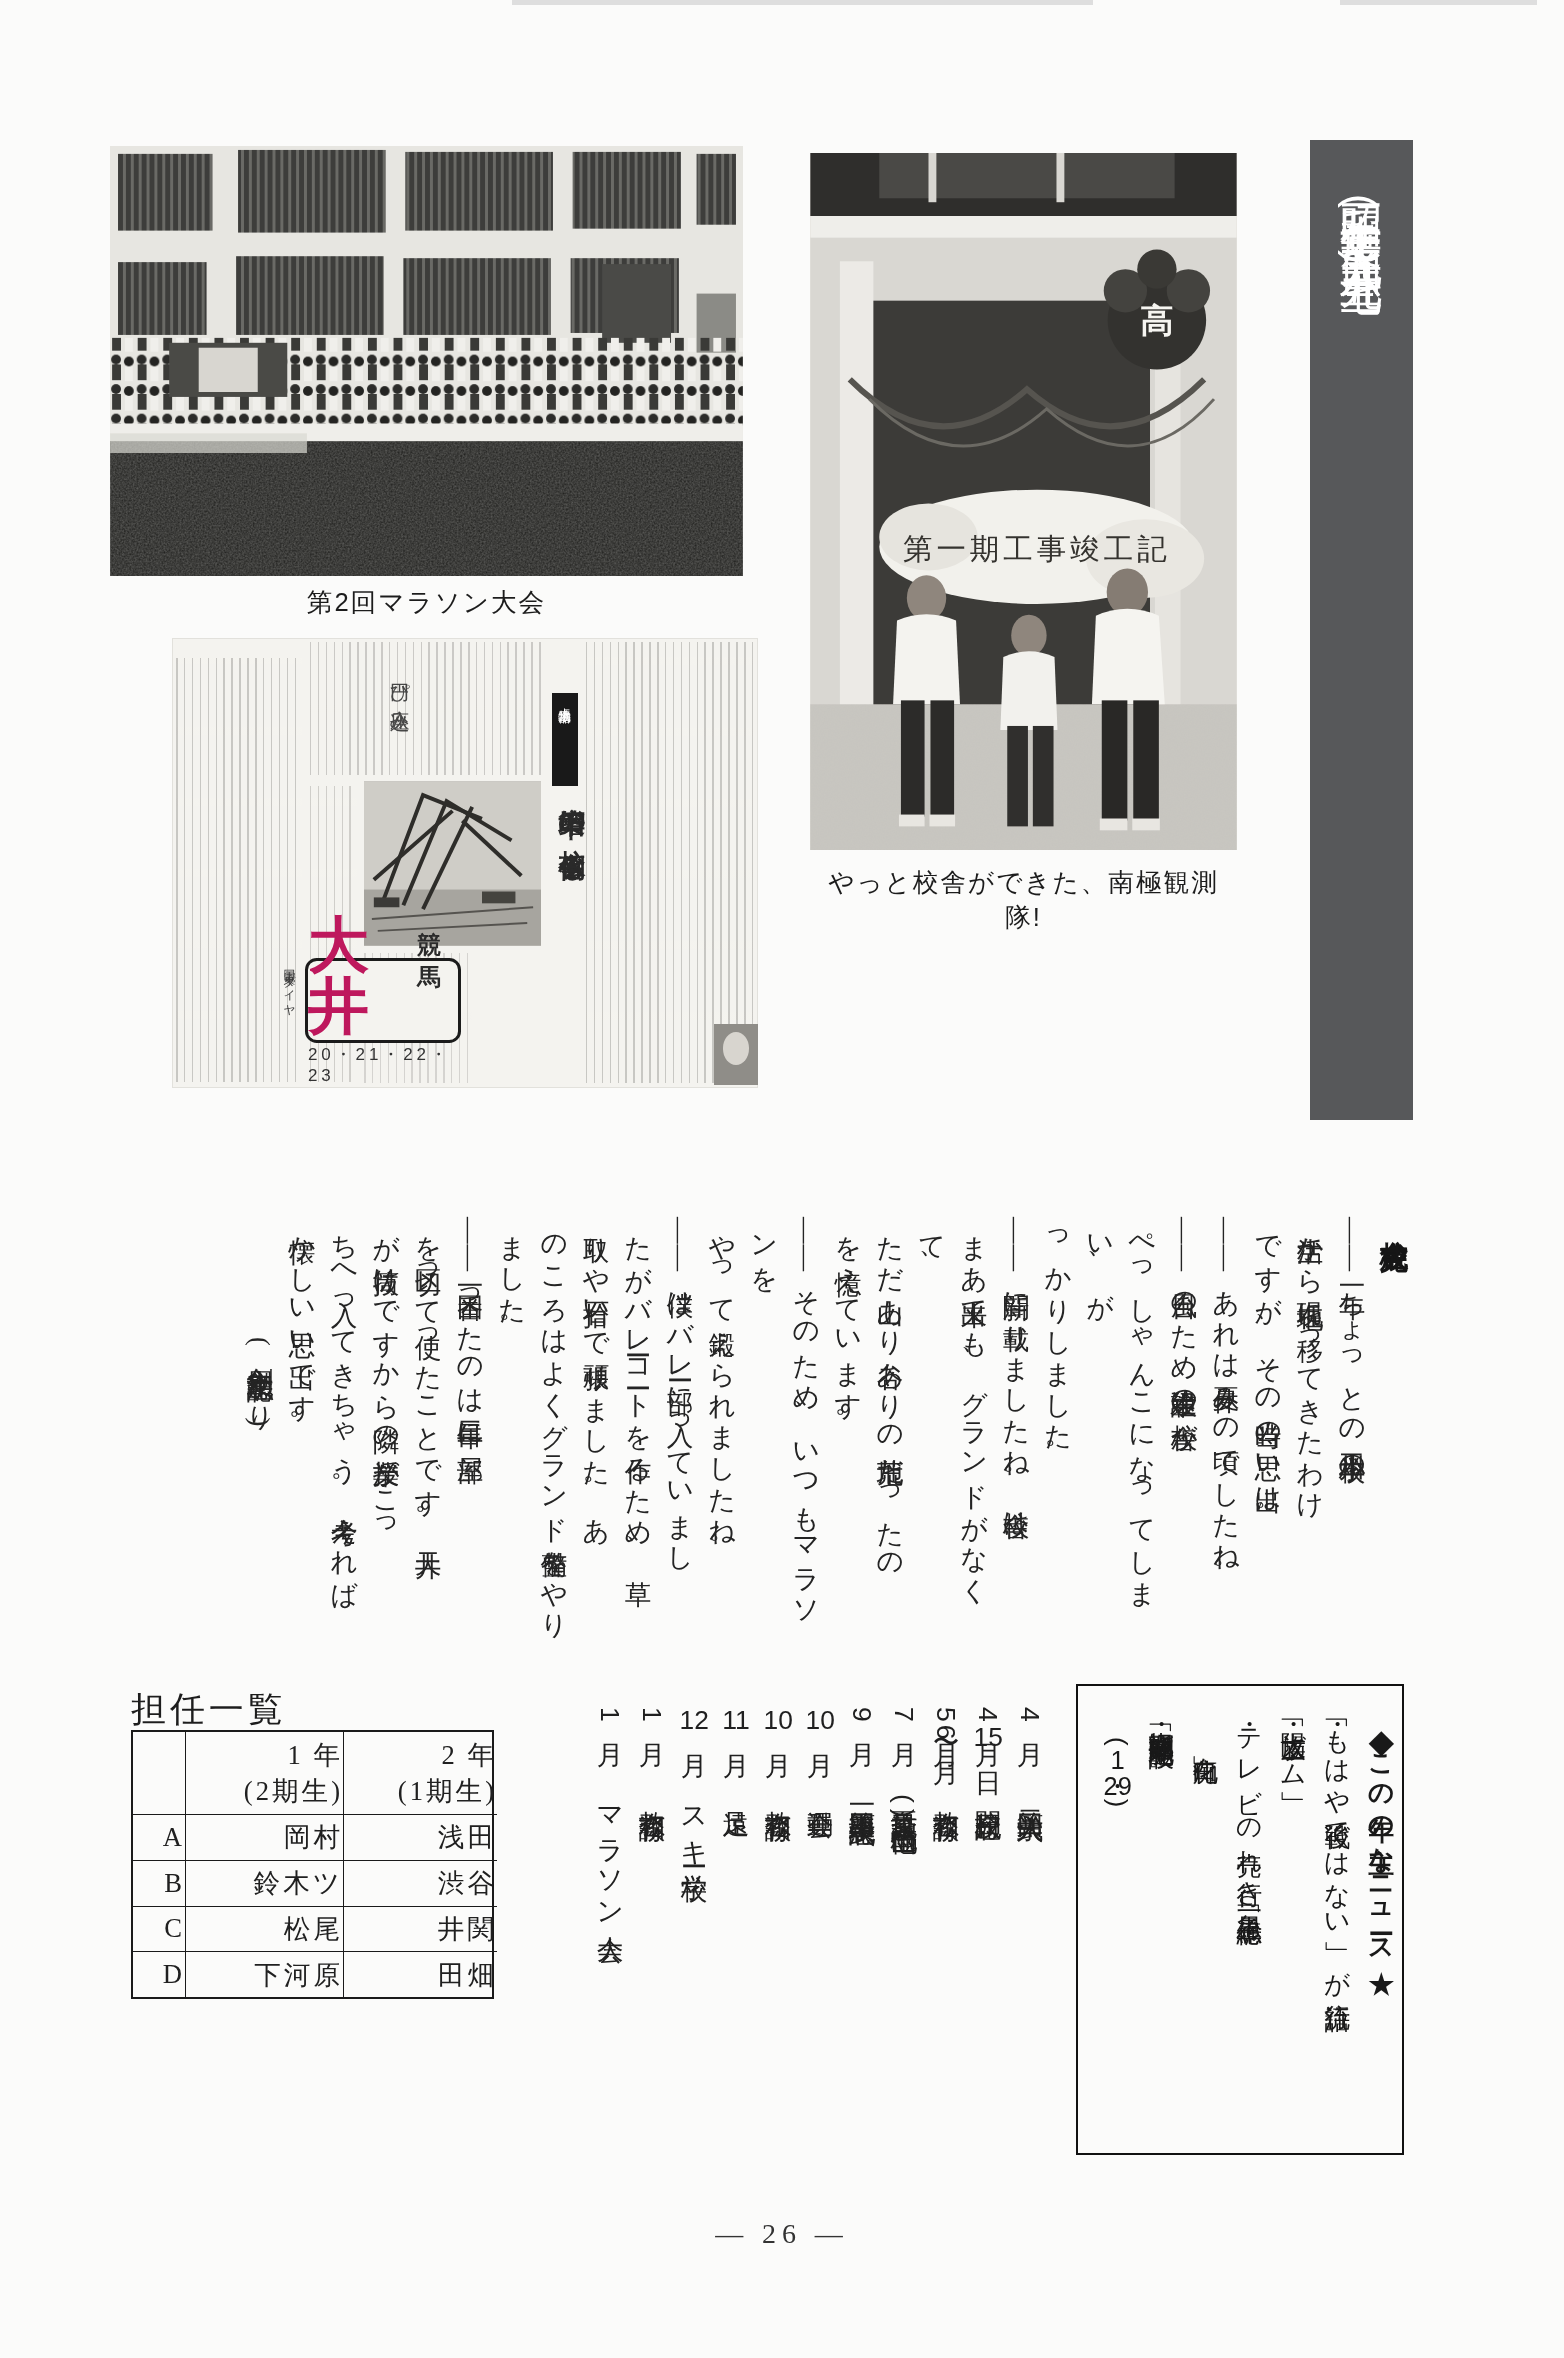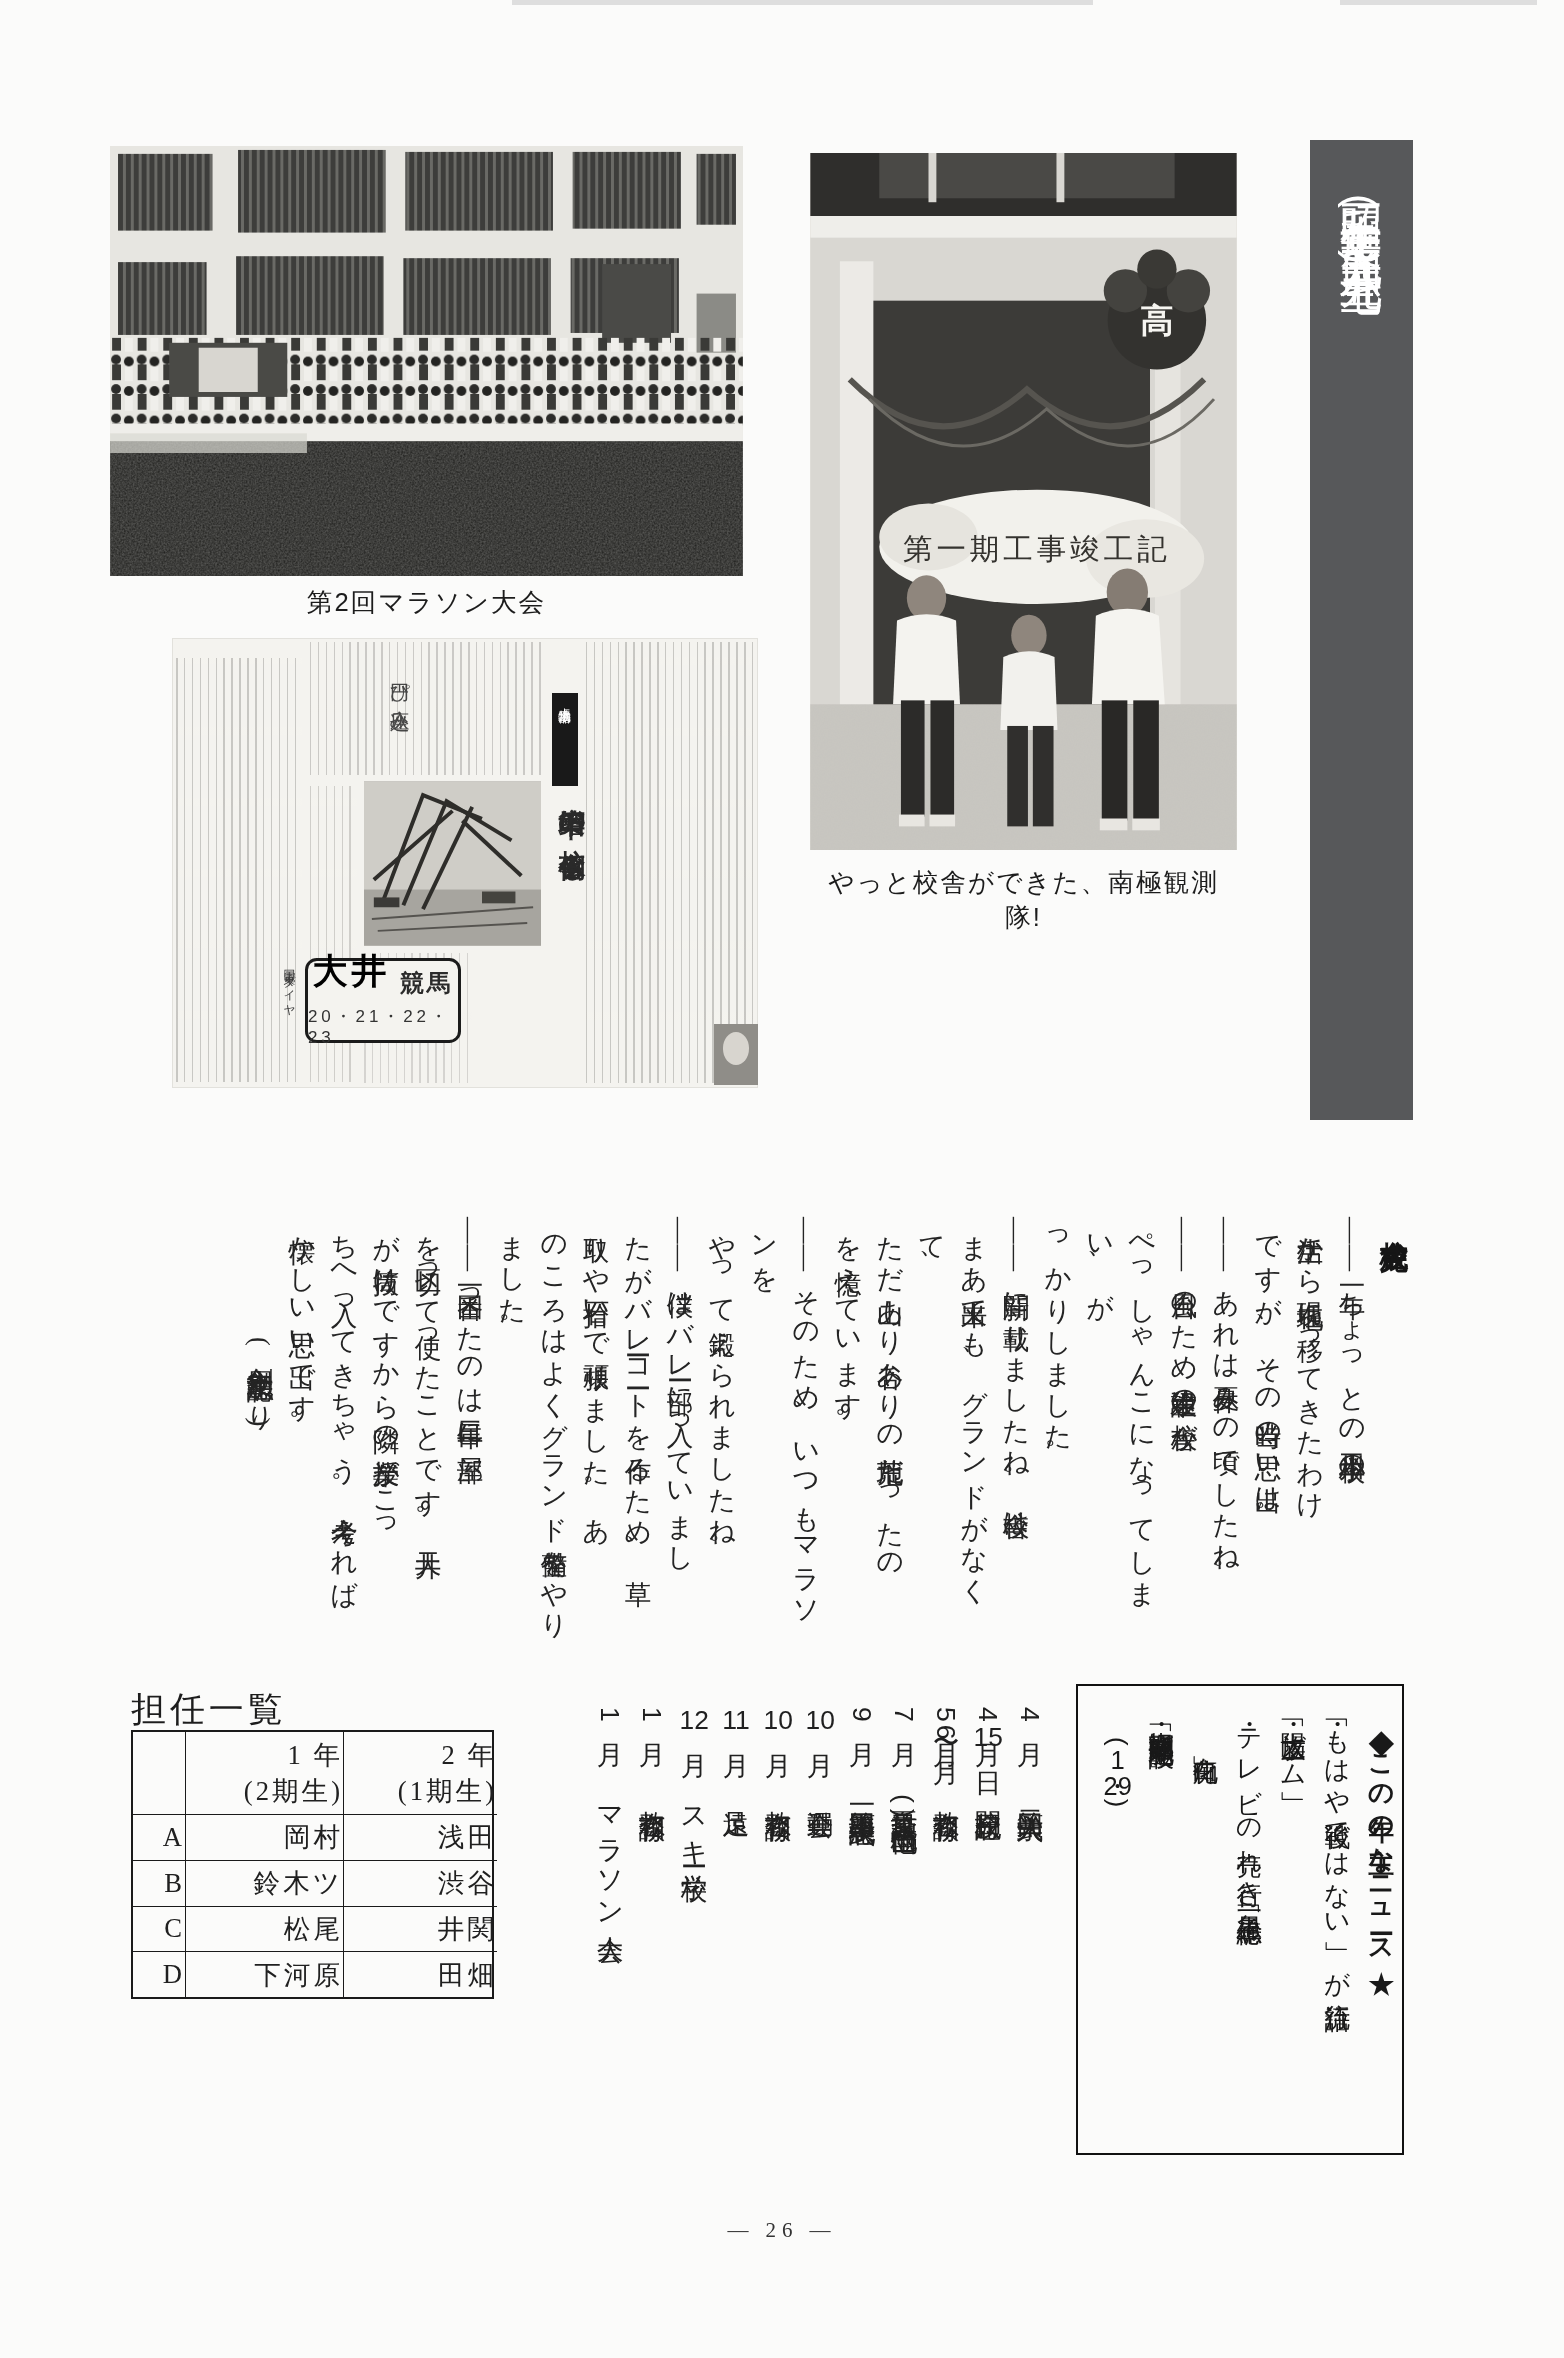--- a/index.html
+++ b/index.html
@@ -39,21 +39,21 @@
     position:absolute;background:#191919;color:#fff;
     writing-mode:vertical-rl;font-size:12.8px;line-height:19.7px;
     padding:3.9px 3px;letter-spacing:1px;font-family:"Liberation Sans", sans-serif;
   }
   .np-photo{position:absolute;background:#c6c4bf;overflow:hidden;}
   .np-ad{
     position:absolute;border:3.9px solid #1b1b1b;border-radius:11.8px;
     background:#f4f3ef;display:flex;flex-direction:column;align-items:center;justify-content:center;
   }
   .np-ad-row{display:flex;align-items:flex-start;gap:9.9px;}
-  .np-ad-big{font-size:35px;font-weight:bold;line-height:1;font-family:"Liberation Sans", sans-serif;color:#000000;letter-spacing:3.9px;}
+  .np-ad-big{font-size:61px;font-weight:bold;line-height:1;font-family:"Liberation Sans", sans-serif;color:#be185d;letter-spacing:3.9px;}
   .np-ad-small{font-size:23.6px;font-weight:bold;font-family:"Liberation Sans", sans-serif;color:#2b2b2b;margin-top:13.8px;letter-spacing:3px;}
   .np-ad-dates{font-size:17px;letter-spacing:3.9px;color:#333;margin-top:5.9px;font-family:"Liberation Sans", sans-serif;}
   .np-ad-side{position:absolute;writing-mode:vertical-rl;font-size:11.8px;color:#3a3a3a;letter-spacing:2px;}
   .np-portrait{position:absolute;background:#8f8d88;overflow:hidden;}
   .np-portrait::after{content:"";position:absolute;left:8.9px;top:7.9px;width:26.6px;height:33px;border-radius:50%;background:#d8d5cf;}
   
   .era-banner{
     position:absolute;left:1310px;top:140px;width:103px;height:980px;
     writing-mode:vertical-rl;text-orientation:mixed;
     font-family:"Liberation Sans", sans-serif;font-weight:500;
@@ -106,21 +106,21 @@
     writing-mode:vertical-rl;text-orientation:mixed;height:100%;
     font-family:"Liberation Sans", sans-serif;font-size:25.6px;color:#191919;letter-spacing:1px;
   }
   .news-inner p{margin:0;line-height:44px;}
   .news-inner p.news-header{font-weight:bold;}
   .news-inner p.ind{padding-top:27.6px;}
   .tcy{text-combine-upright:all;}
   
   .page-number{
     position:absolute;left:0;right:0;top:2218px;text-align:center;
-    font-size:21px;letter-spacing:5.9px;color:#333;
+    font-size:28px;letter-spacing:5.9px;color:#333;
   }
 </style>
 </head>
 <body>
 
 <div class="page">
 
   <div class="artifact" style="left:512px;width:581px;"></div>
   <div class="artifact" style="left:1340px;width:197px;"></div>
 

